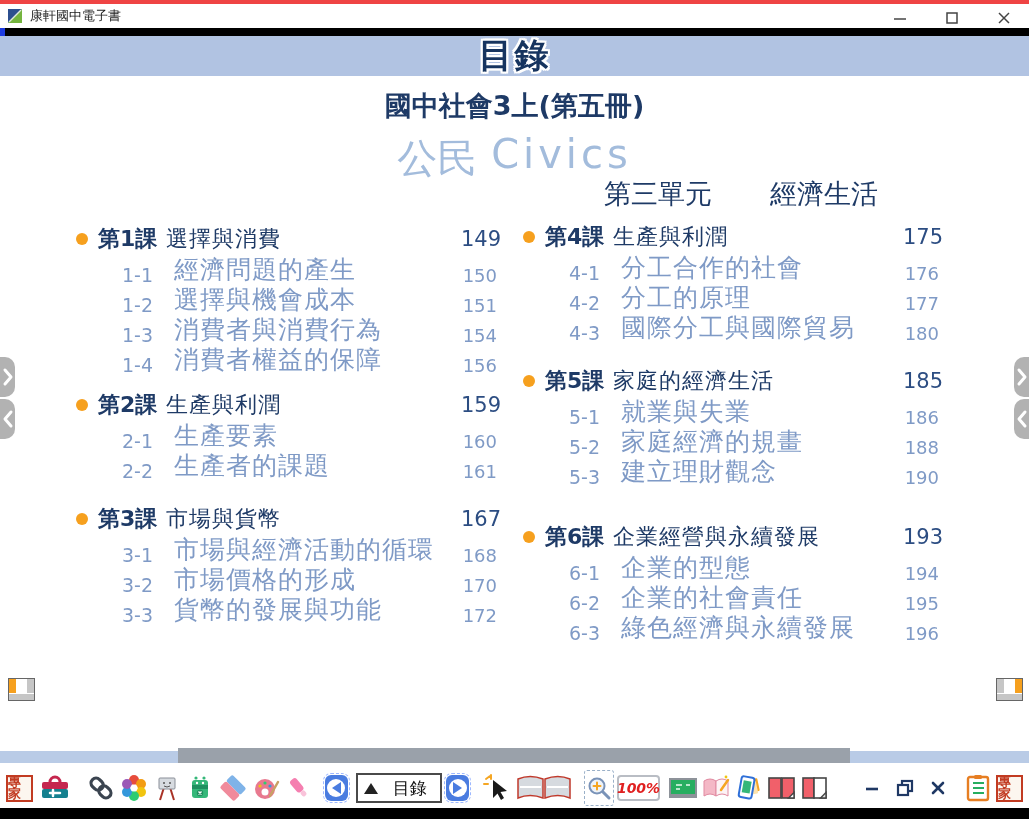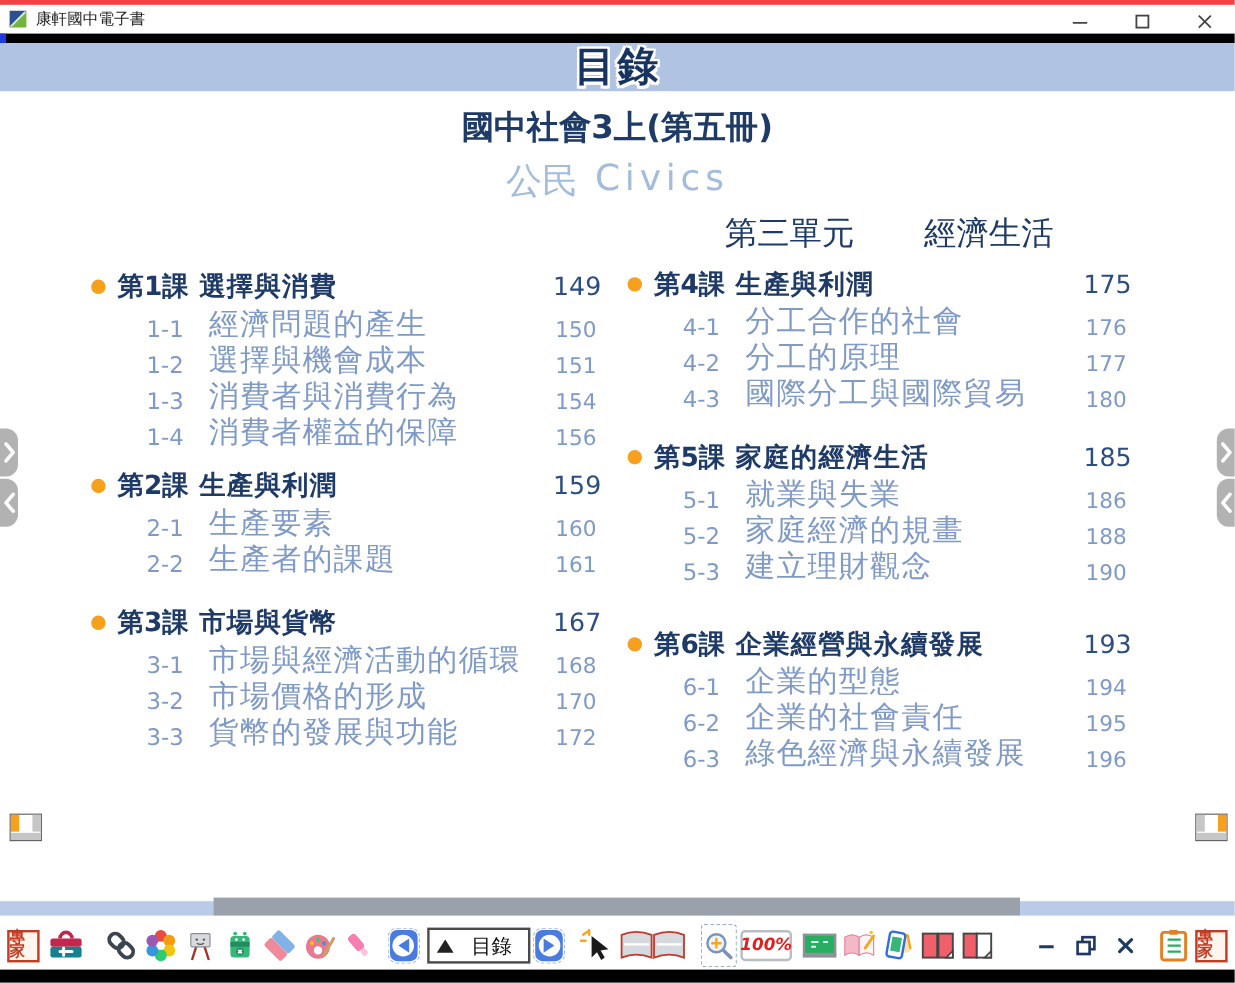--- a/index.html
+++ b/index.html
@@ -23,34 +23,34 @@
   
   .banner{position:absolute;top:36px;left:0;width:1029px;height:40px;background:var(--banner);
     display:flex;align-items:center;justify-content:center}
   .banner-title{font-size:34px;font-weight:bold;color:#16345f;letter-spacing:2px;
     text-shadow:-2px -2px 0 #fff,2px -2px 0 #fff,-2px 2px 0 #fff,2px 2px 0 #fff,0 -2px 0 #fff,0 2px 0 #fff,-2px 0 0 #fff,2px 0 0 #fff}
 
   
   .book-title{position:absolute;top:88px;left:0;width:1029px;text-align:center;
     font-size:27px;font-weight:bold;color:var(--navy)}
   .subject{position:absolute;top:131px;left:0;width:1029px;display:flex;justify-content:center;gap:14px;
-    font-size:30px;color:var(--civics)}
+    font-size:40px;color:var(--civics)}
   .subject .en{letter-spacing:4px}
   .unit{position:absolute;top:176px;left:0;width:878px;display:flex;justify-content:flex-end;gap:58px;
     font-size:27px;font-weight:normal;color:var(--navy)}
 
   
   .col{position:absolute;display:flex;flex-direction:column}
   .col-left{top:222px;left:76px;width:425px}
   .col-right{top:220px;left:523px;width:420px}
   .row-l{display:flex;align-items:center;height:34px;cursor:pointer}
   .row-s{display:flex;align-items:flex-end;height:30px;padding-left:46px;padding-right:4px;cursor:pointer}
   .bullet{width:12px;height:12px;border-radius:50%;background:var(--orange);margin-right:10px;flex:0 0 12px}
   .lno{font-weight:bold;color:var(--navy);font-size:22px;width:68px;flex:0 0 68px}
-  .ltitle{font-weight:bold;color:var(--navy);font-size:22px;flex:1;letter-spacing:1px}
+  .ltitle{font-weight:normal;color:var(--navy);font-size:22px;flex:1;letter-spacing:1px}
   .lpage{color:#2c4d82;font-size:21px}
   .sno{color:var(--sub);font-size:19px;width:52px;flex:0 0 52px}
   .stitle{color:var(--sub);font-size:25px;flex:1;letter-spacing:1px}
   .spage{color:var(--sub);font-size:18px}
   .mt12{margin-top:12px}.mt20{margin-top:20px}.mt32{margin-top:32px}
 
   
   .snav{position:absolute;width:15px;height:40px;background:#b2b2b2;display:flex;align-items:center;justify-content:center;cursor:pointer}
   .snav.left{left:0;border-radius:0 10px 10px 0}
   .snav.right{right:0;border-radius:10px 0 0 10px}

